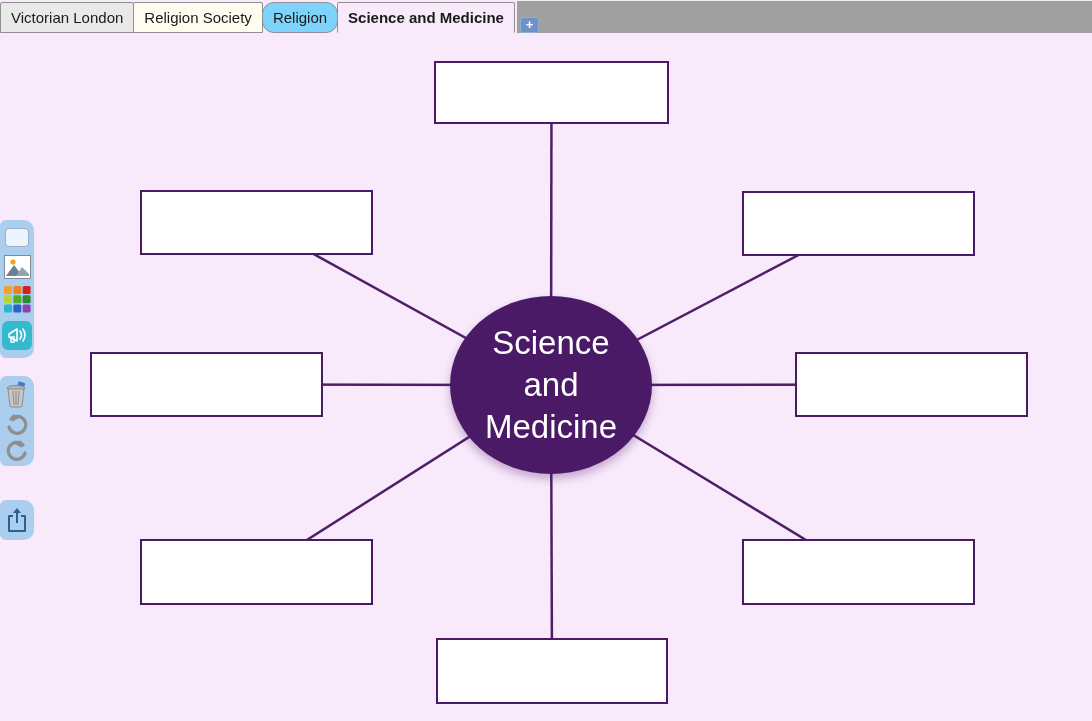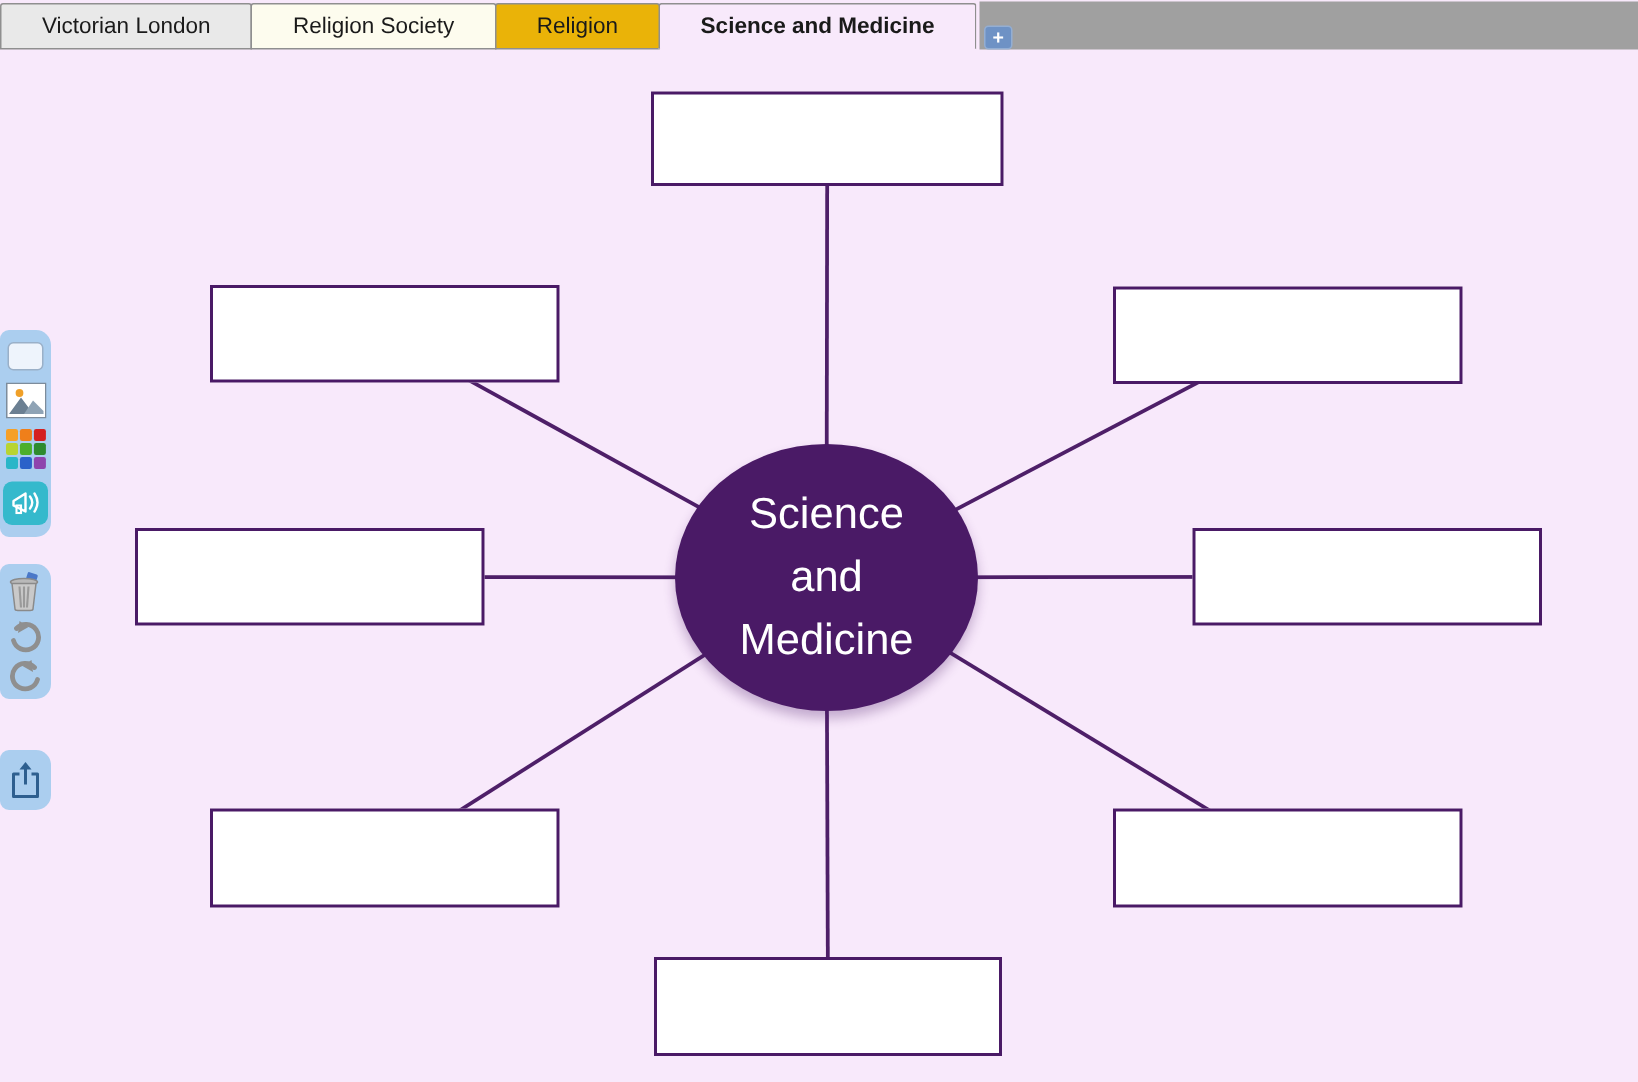--- a/index.html
+++ b/index.html
@@ -12,27 +12,27 @@
 
   
   .tabbar {
     position: absolute; top: 0; left: 0; width: 1092px; height: 33px;
     display: flex; align-items: stretch; z-index: 6;
   }
   .tab-strip { display: flex; align-items: stretch; }
   .tab {
     margin-top: 2px; height: 31px;
     border: 1px solid #8f8f8f; border-radius: 2px 2px 0 0;
-    display: flex; align-items: center; padding: 0 27px;
+    display: flex; align-items: center; padding: 0 10px;
     font-size: 15px; color: #1a1a1a; white-space: nowrap; cursor: default;
   }
   .tab + .tab { margin-left: -1px; }
   .tab.t0 { background: #e9e9e9; }
   .tab.t1 { background: #fdfcee; }
-  .tab.t2 { background: #eab308; }
+  .tab.t2 { background: #7dd3fc; border-radius: 12px; }
   .tab.active { background: #f8e9fb; font-weight: bold; border-bottom-color: #f8e9fb; }
   .tab-filler {
     flex: 1; background: #a0a0a0; margin: 1px 0 0 2px; height: 32px;
     position: relative;
   }
   .new-tab-btn {
     position: absolute; left: 3px; bottom: 0; width: 19px; height: 16px;
     background: #6e92c5; border: 1px solid #93aed3; border-radius: 3px;
     color: #ffffff; font-size: 13px; font-weight: bold; line-height: 13px;
     text-align: center; cursor: pointer;
@@ -67,21 +67,21 @@
     font-size: 15px; color: #333; padding: 4px; cursor: text;
   }
   .center-topic {
     position: absolute; z-index: 3; background: #4a1a66; border-radius: 50%;
     margin-top: -33px;
     display: flex; align-items: center; justify-content: center; text-align: center;
     box-shadow: 0 5px 8px rgba(74, 26, 102, 0.30);
     cursor: pointer;
   }
   .center-topic span {
-    color: #ffffff; font-size: 29px; line-height: 42px; white-space: pre-line;
+    color: #ffffff; font-size: 33px; line-height: 42px; white-space: pre-line;
   }
 </style>
 </head>
 <body>
 
 <div class="tabbar">
   <div class="tab-strip">
       <div class="tab t0">
         <span>Victorian London</span>
       </div>

